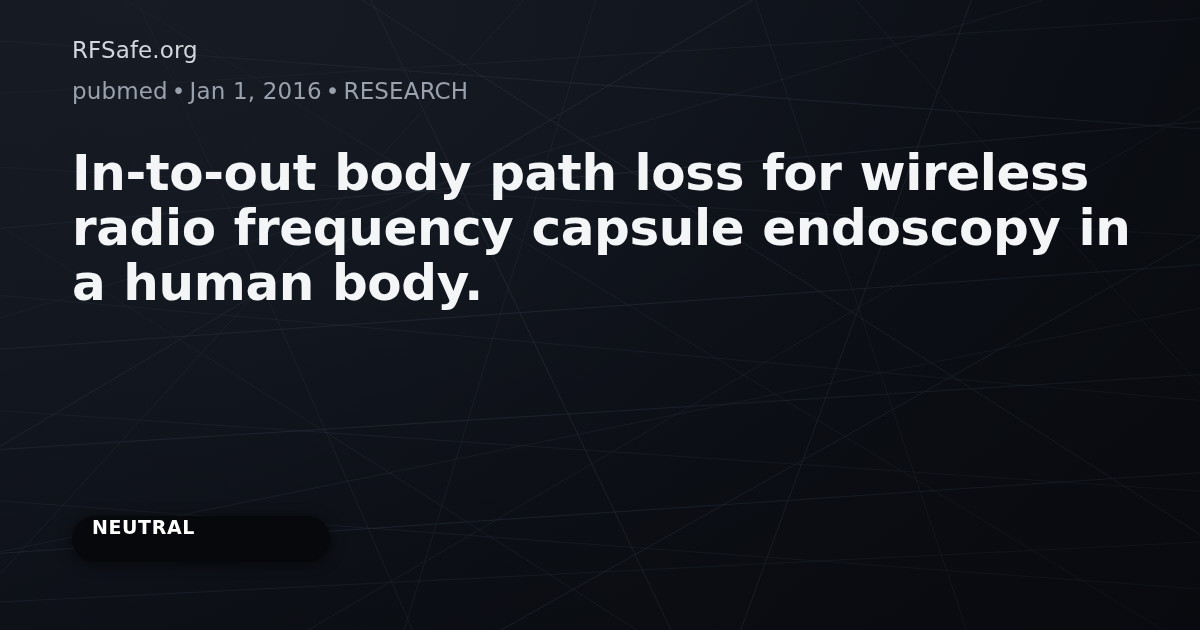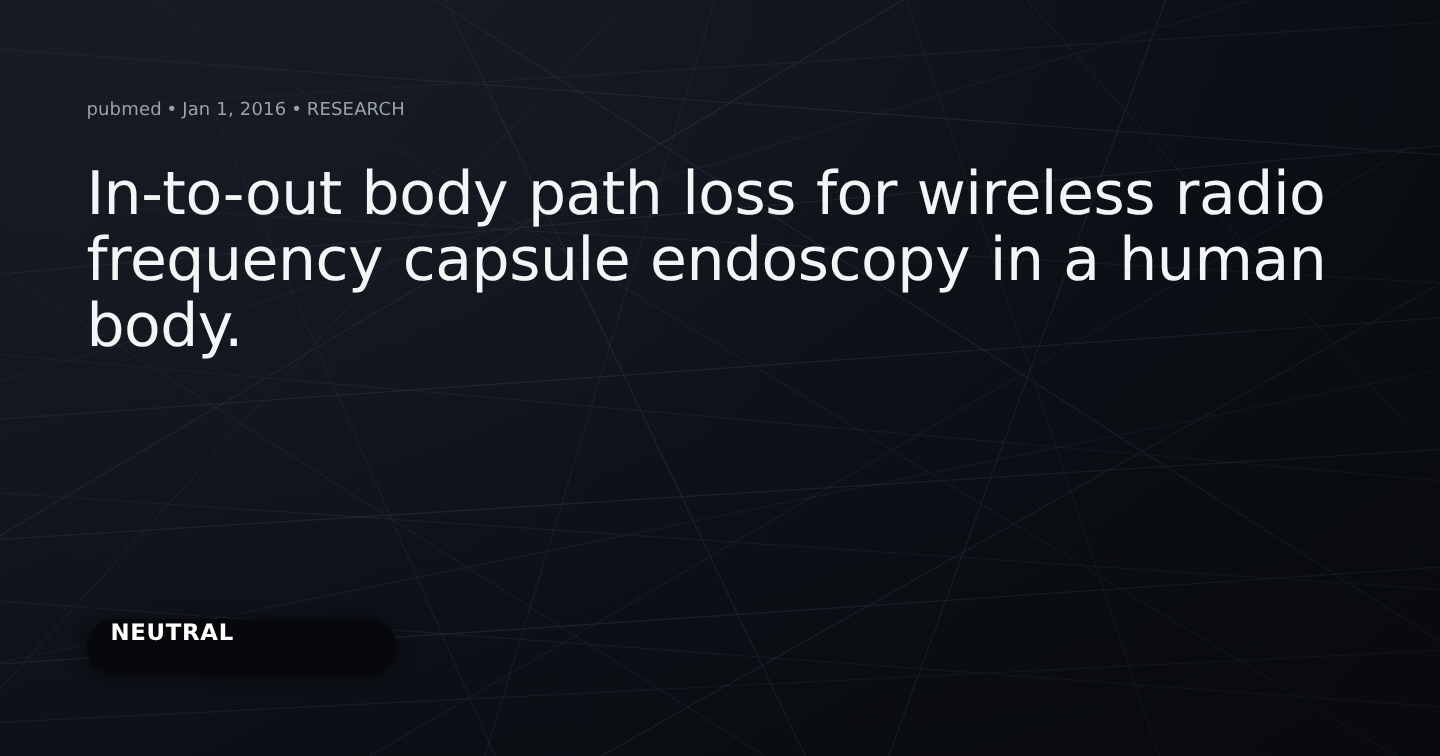--- a/index.html
+++ b/index.html
@@ -65,41 +65,41 @@
     color: #d2d6dd;
     font-weight: 400;
     letter-spacing: 0.1px;
     white-space: nowrap;
   }
 
   .meta {
     position: absolute;
     left: 72px;
     top: 80px;
-    font-size: 15px;
+    font-size: 23px;
     line-height: 22px;
     color: #99a1ad;
     font-weight: 400;
     letter-spacing: 0.15px;
     white-space: nowrap;
   }
   .meta .sep {
     padding: 0 4px;
     color: #99a1ad;
   }
 
   .headline {
     position: absolute;
     left: 72px;
-    top: 134px;
+    top: 146px;
     width: 1060px;
     margin: 0;
     font-size: 50px;
     line-height: 55px;
-    font-weight: 400;
+    font-weight: 700;
     color: #f4f5f7;
     letter-spacing: -0.4px;
     word-spacing: 1px;
   }
 
   .badge {
     position: absolute;
     left: 72px;
     top: 516px;
     width: 258px;
@@ -151,20 +151,21 @@
     <line x1="300" y1="-40" x2="1240" y2="560"></line>
     <line x1="60" y1="-40" x2="1180" y2="640" class="faint"></line>
     <line x1="-40" y1="560" x2="1240" y2="300" class="faint"></line>
     <line x1="820" y1="-40" x2="1240" y2="430" class="faint"></line>
   </svg>
 
   <div id="vignette"></div>
 
   <div id="content">
 
+    <div class="brand">RFSafe.org</div>
 
     <div class="meta">
       <span>pubmed</span><span class="sep">•</span><span>Jan 1, 2016</span><span class="sep">•</span><span>RESEARCH</span>
     </div>
 
     <h1 class="headline">In-to-out body path loss for wireless radio frequency capsule endoscopy in a human body.</h1>
 
     <div class="badge">
       <span class="badge-label">NEUTRAL</span>
     </div>

